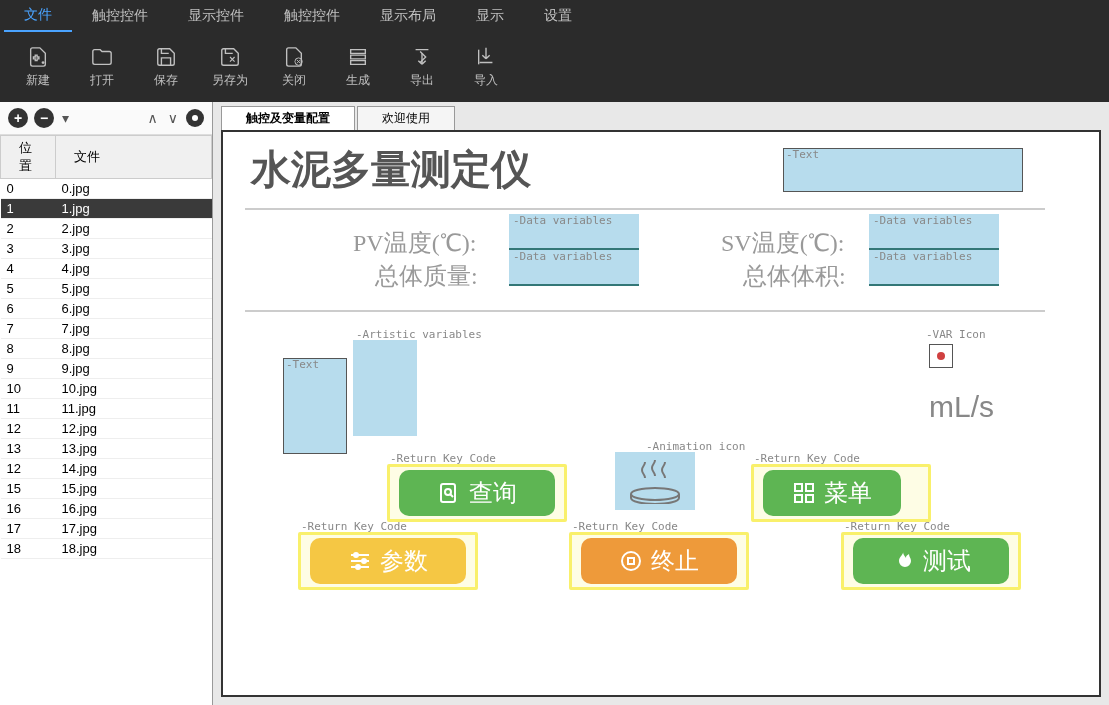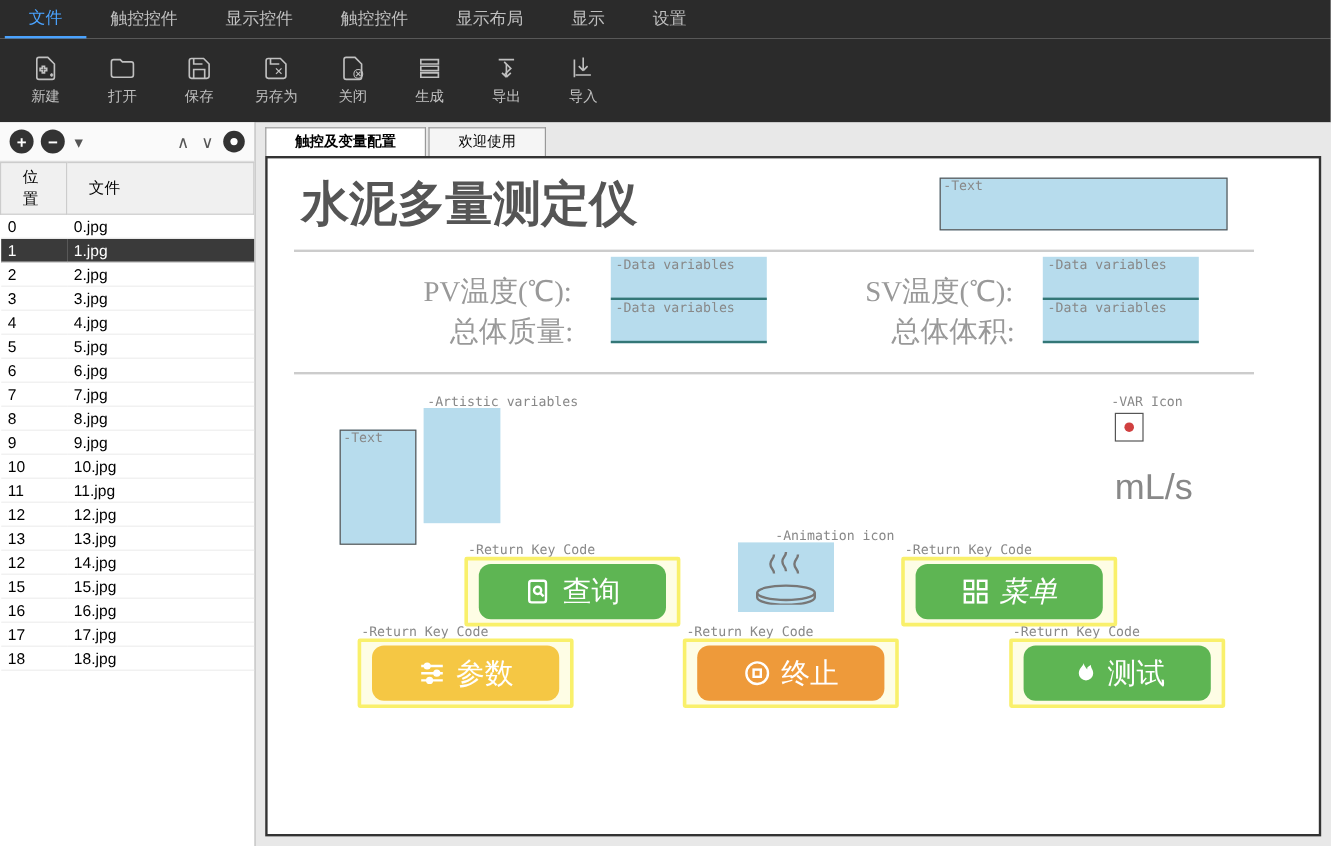--- a/index.html
+++ b/index.html
@@ -458,21 +458,21 @@
         <svg width="24" height="24" viewBox="0 0 24 24" fill="none" stroke="#fff" stroke-width="2">
             <rect x="4" y="3" width="14" height="18" rx="2"></rect>
             <circle cx="11" cy="11" r="3"></circle>
             <path d="M13 13l3 3"></path>
           </svg>
         <span>查询</span>
       </div>
 
       <div class="label-text" style="left:531px;top:320px;">-Return Key Code</div>
       <div class="selection-box" style="position:absolute;left:528px;top:332px;width:180px;height:58px;border-radius:2px;"></div>
-      <div class="hmi-btn btn-green" style="left:540px;top:338px;width:156px;height:46px;font-style:italic;">
+      <div class="hmi-btn btn-green" style="left:540px;top:338px;width:138px;height:46px;">
         <svg width="24" height="24" viewBox="0 0 24 24" fill="none" stroke="#fff" stroke-width="2">
             <rect x="3" y="3" width="7" height="7"></rect>
             <rect x="14" y="3" width="7" height="7"></rect>
             <rect x="3" y="14" width="7" height="7"></rect>
             <rect x="14" y="14" width="7" height="7"></rect>
           </svg>
         <span>菜单</span>
       </div>
 
       <div class="label-text" style="left:78px;top:388px;">-Return Key Code</div>

